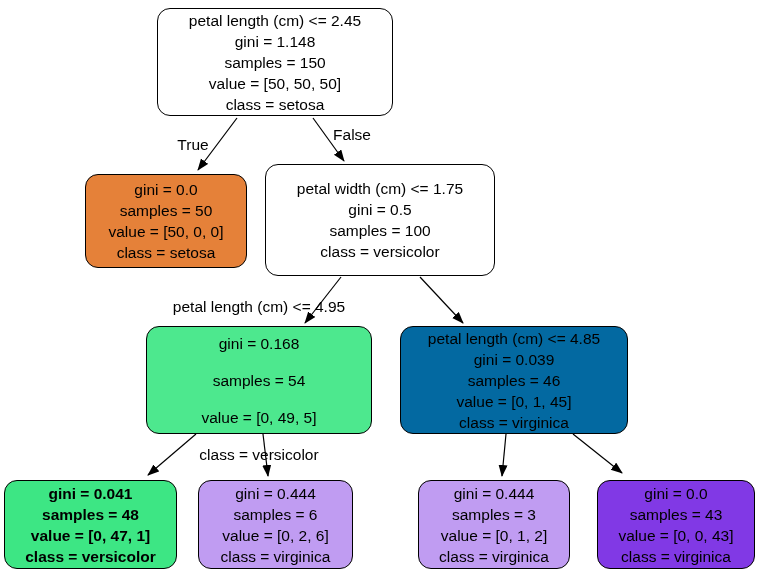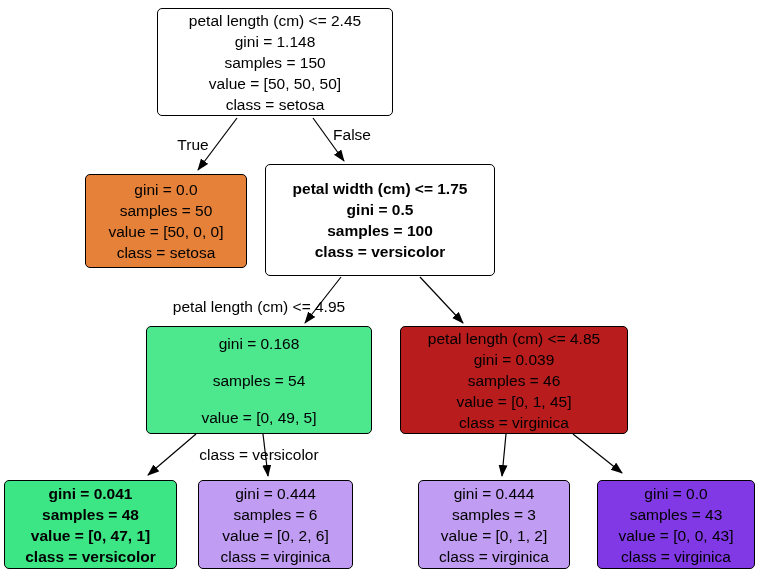--- a/index.html
+++ b/index.html
@@ -3,21 +3,21 @@
 <meta charset="utf-8">
 <style>
   html,body{margin:0;padding:0;background:#ffffff;}
   body{font-family:"Liberation Sans", sans-serif;}
   #canvas{position:relative;width:763px;height:577px;background:#ffffff;overflow:hidden;}
   #edges{position:absolute;left:0;top:0;width:763px;height:577px;}
   .node{
     position:absolute;
     box-sizing:border-box;
     border:1.3px solid #000000;
-    border-radius:5px;
+    border-radius:13px;
     display:flex;
     flex-direction:column;
     justify-content:center;
     align-items:center;
     text-align:center;
     color:#000000;
     font-size:15.5px;
     line-height:21px;
     white-space:nowrap;
   }
@@ -55,36 +55,36 @@
     <div>class = setosa</div>
   </div>
 
   <div class="node" style="left: 85px; top: 174px; width: 162px; height: 94px; background-color: rgb(229, 129, 57);">
     <div>gini = 0.0</div>
     <div>samples = 50</div>
     <div>value = [50, 0, 0]</div>
     <div>class = setosa</div>
   </div>
 
-  <div class="node" style="left: 265px; top: 164px; width: 230px; height: 112px; background-color: rgb(255, 255, 255); font-weight: bold;">
+  <div class="node" style="left: 265px; top: 164px; width: 230px; height: 112px; background-color: rgb(255, 255, 255);">
     <div>petal width (cm) &lt;= 1.75</div>
     <div>gini = 0.5</div>
     <div>samples = 100</div>
     <div>class = versicolor</div>
   </div>
 
   <div class="node" style="left: 146px; top: 326px; width: 226px; height: 108px; background-color: rgb(77, 232, 142); gap: 16px;">
     <div>petal length (cm) &lt;= 4.95</div>
     <div>gini = 0.168</div>
     <div>samples = 54</div>
     <div>value = [0, 49, 5]</div>
     <div>class = versicolor</div>
   </div>
 
-  <div class="node" style="left: 400px; top: 326px; width: 228px; height: 108px; background-color: #b91c1c;">
+  <div class="node" style="left: 400px; top: 326px; width: 228px; height: 108px; background-color: #0369a1;">
     <div>petal length (cm) &lt;= 4.85</div>
     <div>gini = 0.039</div>
     <div>samples = 46</div>
     <div>value = [0, 1, 45]</div>
     <div>class = virginica</div>
   </div>
 
   <div class="node" style="left: 4px; top: 480px; width: 173px; height: 89px; background-color: rgb(61, 230, 132); font-weight: bold;">
     <div>gini = 0.041</div>
     <div>samples = 48</div>

